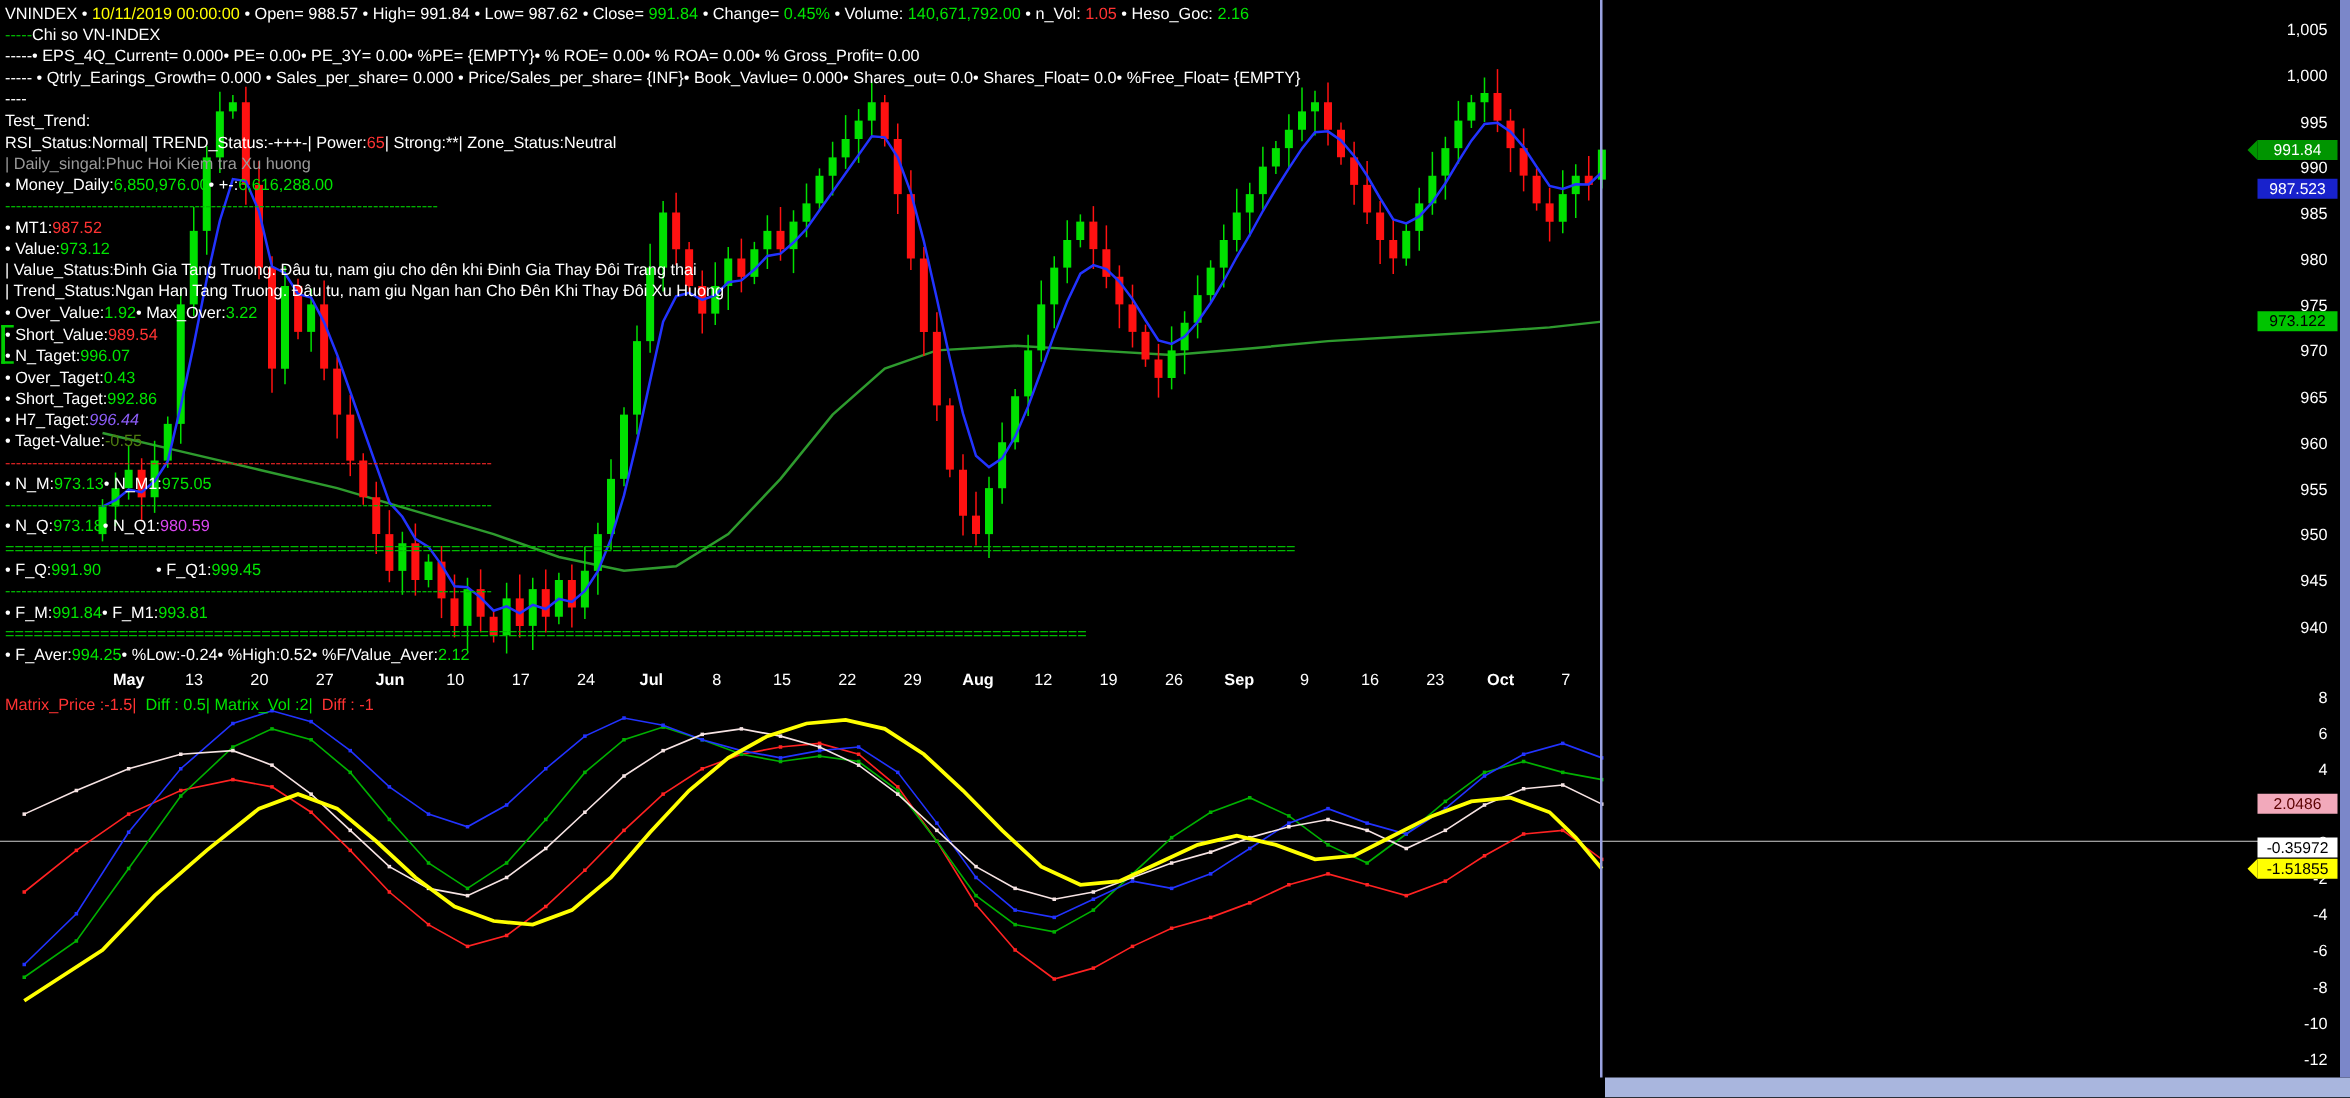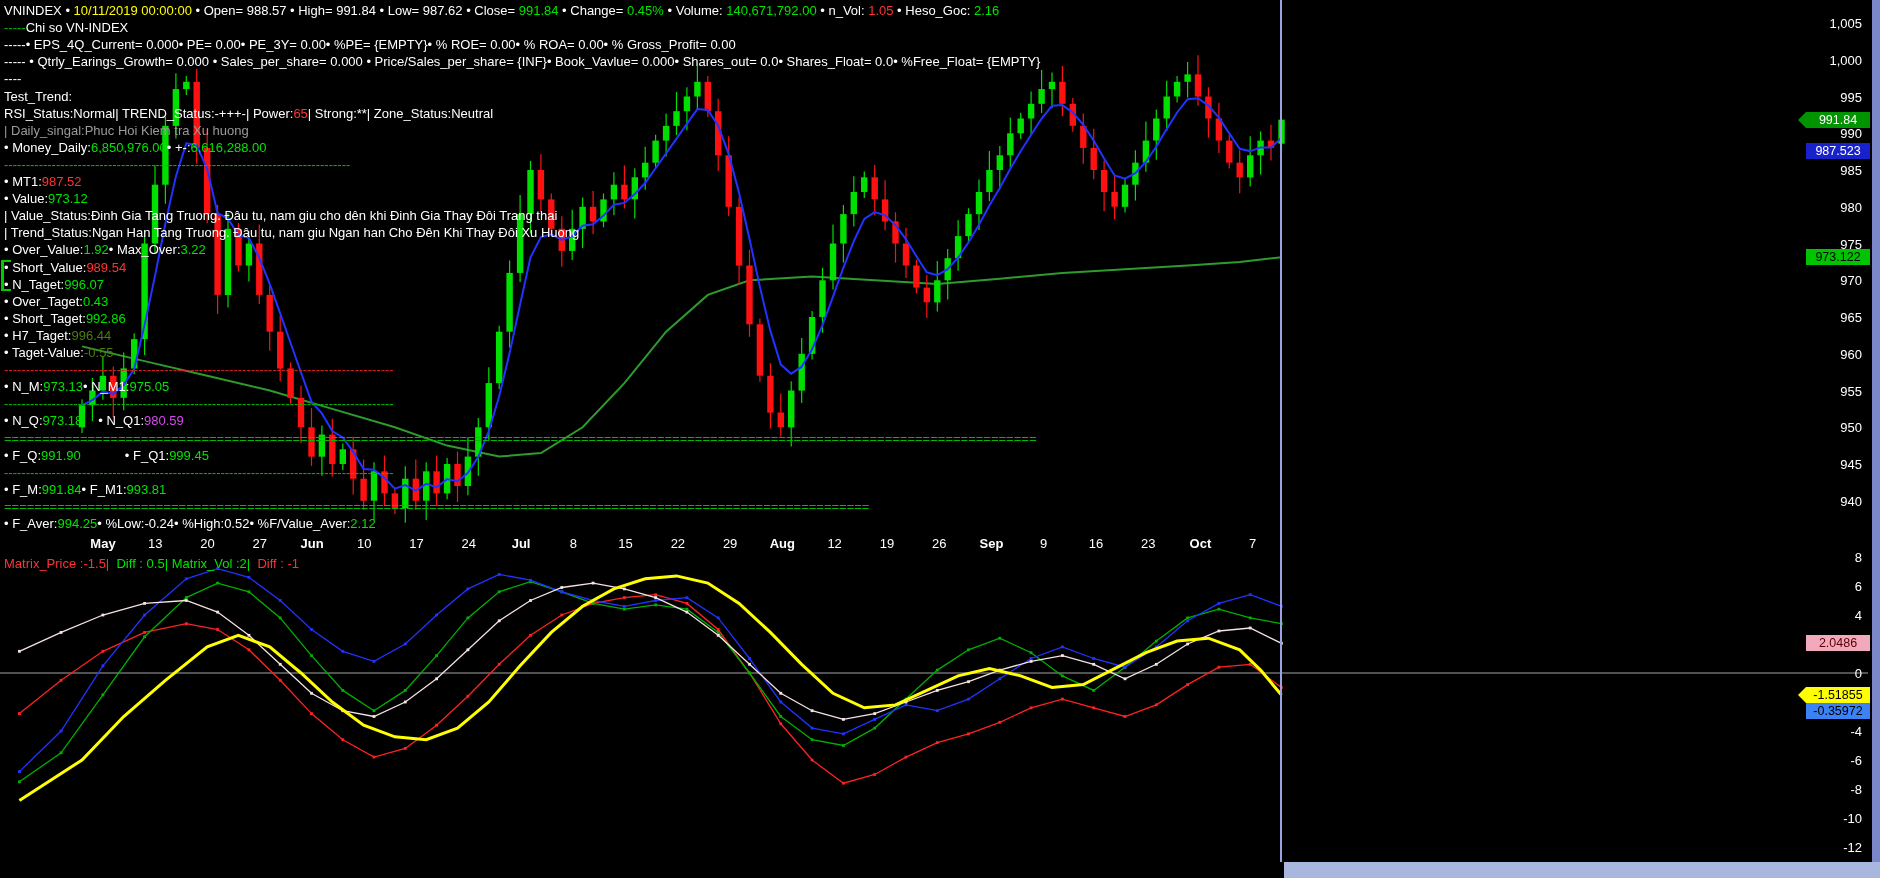--- a/index.html
+++ b/index.html
@@ -450,26 +450,26 @@
       <div class="oline" style="top: 156.9px;"><span style="color: rgb(0, 187, 0);">--------------------------------------------------------------------------------</span></div>
       <div class="oline" style="top: 174px;"><span style="color: rgb(255, 255, 255);">• MT1:</span><span style="color: rgb(255, 51, 51);">987.52</span></div>
       <div class="oline" style="top: 191.1px;"><span style="color: rgb(255, 255, 255);">• Value:</span><span style="color: rgb(0, 228, 0);">973.12</span></div>
       <div class="oline" style="top: 208.2px;"><span style="color: rgb(255, 255, 255);">| Value_Status:Đinh Gia Tang Truong. Đâu tu, nam giu cho dên khi Đinh Gia Thay Đôi Trang thai</span></div>
       <div class="oline" style="top: 225.3px;"><span style="color: rgb(255, 255, 255);">| Trend_Status:Ngan Han Tang Truong. Đâu tu, nam giu Ngan han Cho Đên Khi Thay Đôi Xu Huong</span></div>
       <div class="oline" style="top: 242.4px;"><span style="color: rgb(255, 255, 255);">• Over_Value:</span><span style="color: rgb(0, 228, 0);">1.92</span><span style="color: rgb(255, 255, 255);">• Max_Over:</span><span style="color: rgb(0, 228, 0);">3.22</span></div>
       <div class="oline" style="top: 259.5px;"><span style="color: rgb(255, 255, 255);">• Short_Value:</span><span style="color: rgb(255, 51, 51);">989.54</span></div>
       <div class="oline" style="top: 276.6px;"><span style="color: rgb(255, 255, 255);">• N_Taget:</span><span style="color: rgb(0, 228, 0);">996.07</span></div>
       <div class="oline" style="top: 293.7px;"><span style="color: rgb(255, 255, 255);">• Over_Taget:</span><span style="color: rgb(0, 228, 0);">0.43</span></div>
       <div class="oline" style="top: 310.8px;"><span style="color: rgb(255, 255, 255);">• Short_Taget:</span><span style="color: rgb(0, 228, 0);">992.86</span></div>
-      <div class="oline" style="top: 327.9px;"><span style="color: rgb(255, 255, 255);">• H7_Taget:</span><span style="color: #4d7c0f;">996.44</span></div>
+      <div class="oline" style="top: 327.9px;"><span style="color: rgb(255, 255, 255);">• H7_Taget:</span><span style="color: #8b5cf6; font-style: italic;">996.44</span></div>
       <div class="oline" style="top: 345px;"><span style="color: rgb(255, 255, 255);">• Taget-Value:</span><span style="color: #4d7c0f;">-0.55</span></div>
       <div class="oline" style="top: 362.1px;"><span style="color: rgb(221, 34, 34);">------------------------------------------------------------------------------------------</span></div>
       <div class="oline" style="top: 379.2px;"><span style="color: rgb(255, 255, 255);">• N_M:</span><span style="color: rgb(0, 228, 0);">973.13</span><span style="color: rgb(255, 255, 255);">• N_M1:</span><span style="color: rgb(0, 228, 0);">975.05</span></div>
       <div class="oline" style="top: 396.3px;"><span style="color: rgb(0, 187, 0);">------------------------------------------------------------------------------------------</span></div>
-      <div class="oline" style="top: 413.4px;"><span style="color: rgb(255, 255, 255);">• N_Q:</span><span style="color: rgb(0, 228, 0);">973.18</span><span style="color: rgb(255, 255, 255); margin-left: 16px;">• N_Q1:</span><span style="color: #d946ef; margin-top: 40px;">980.59</span></div>
+      <div class="oline" style="top: 413.4px;"><span style="color: rgb(255, 255, 255);">• N_Q:</span><span style="color: rgb(0, 228, 0);">973.18</span><span style="color: rgb(255, 255, 255);">• N_Q1:</span><span style="color: #d946ef; margin-top: 40px;">980.59</span></div>
       <div class="oline" style="top: 430.5px;"><span style="color: rgb(0, 187, 0);">========================================================================================================================================</span></div>
       <div class="oline" style="top: 447.6px;"><span style="color: rgb(255, 255, 255);">• F_Q:</span><span style="color: rgb(0, 228, 0);">991.90</span><span style="color: rgb(255, 255, 255); margin-left: 44px;">• F_Q1:</span><span style="color: rgb(0, 228, 0);">999.45</span></div>
       <div class="oline" style="top: 464.7px;"><span style="color: rgb(0, 187, 0);">------------------------------------------------------------------------------------------</span></div>
       <div class="oline" style="top: 481.8px;"><span style="color: rgb(255, 255, 255);">• F_M:</span><span style="color: rgb(0, 228, 0);">991.84</span><span style="color: rgb(255, 255, 255);">• F_M1:</span><span style="color: rgb(0, 228, 0);">993.81</span></div>
       <div class="oline" style="top: 498.9px;"><span style="color: rgb(0, 187, 0);">==================================================================================================================</span></div>
       <div class="oline" style="top: 516px;"><span style="color: rgb(255, 255, 255);">• F_Aver:</span><span style="color: rgb(0, 228, 0);">994.25</span><span style="color: rgb(255, 255, 255);">• %Low:</span><span style="color: rgb(255, 255, 255);">-0.24</span><span style="color: rgb(255, 255, 255);">• %High:</span><span style="color: rgb(255, 255, 255);">0.52</span><span style="color: rgb(255, 255, 255);">• %F/Value_Aver:</span><span style="color: rgb(0, 228, 0);">2.12</span></div>
       <div class="oline" style="top: 556px;"><span style="color: rgb(255, 51, 51);">Matrix_Price :-1.5|</span><span style="color: rgb(0, 228, 0);">  Diff : 0.5| Matrix_Vol :2|</span><span style="color: rgb(255, 51, 51);">  Diff : -1</span></div>
     </div>
   <div id="bracket"></div>
   <div id="dateaxis">
@@ -522,19 +522,19 @@
       <div class="alabel" style="top: 753px;">-6</div>
       <div class="alabel" style="top: 782px;">-8</div>
       <div class="alabel" style="top: 811px;">-10</div>
       <div class="alabel" style="top: 840px;">-12</div>
     </div>
   <div id="tags">
       <div class="tag" style="top: 111.726px; background: rgb(0, 149, 0); color: rgb(255, 255, 255);">991.84<span class="arr" style="border-right-color: rgb(0, 149, 0);"></span></div>
       <div class="tag" style="top: 143.456px; background: rgb(24, 34, 204); color: rgb(255, 255, 255);">987.523</div>
       <div class="tag" style="top: 249.303px; background: rgb(0, 196, 0); color: rgb(0, 0, 0);">973.122</div>
       <div class="tag" style="top: 635.295px; background: rgb(242, 169, 187); color: rgb(90, 0, 0);">2.0486</div>
-      <div class="tag" style="top: 670.216px; background: #3b82f6; color: rgb(0, 0, 0); margin-top: 33px;">-0.35972</div>
+      <div class="tag" style="top: 670.216px; background: #ffffff; color: rgb(0, 0, 0);">-0.35972</div>
       <div class="tag" style="top: 687.019px; background: rgb(255, 255, 0); color: rgb(0, 0, 0);">-1.51855<span class="arr" style="border-right-color: rgb(255, 255, 0);"></span></div>
     </div>
 
   <div id="hscroll"></div>
   <div id="vscroll"></div>
 </div>
 
 </body></html>

